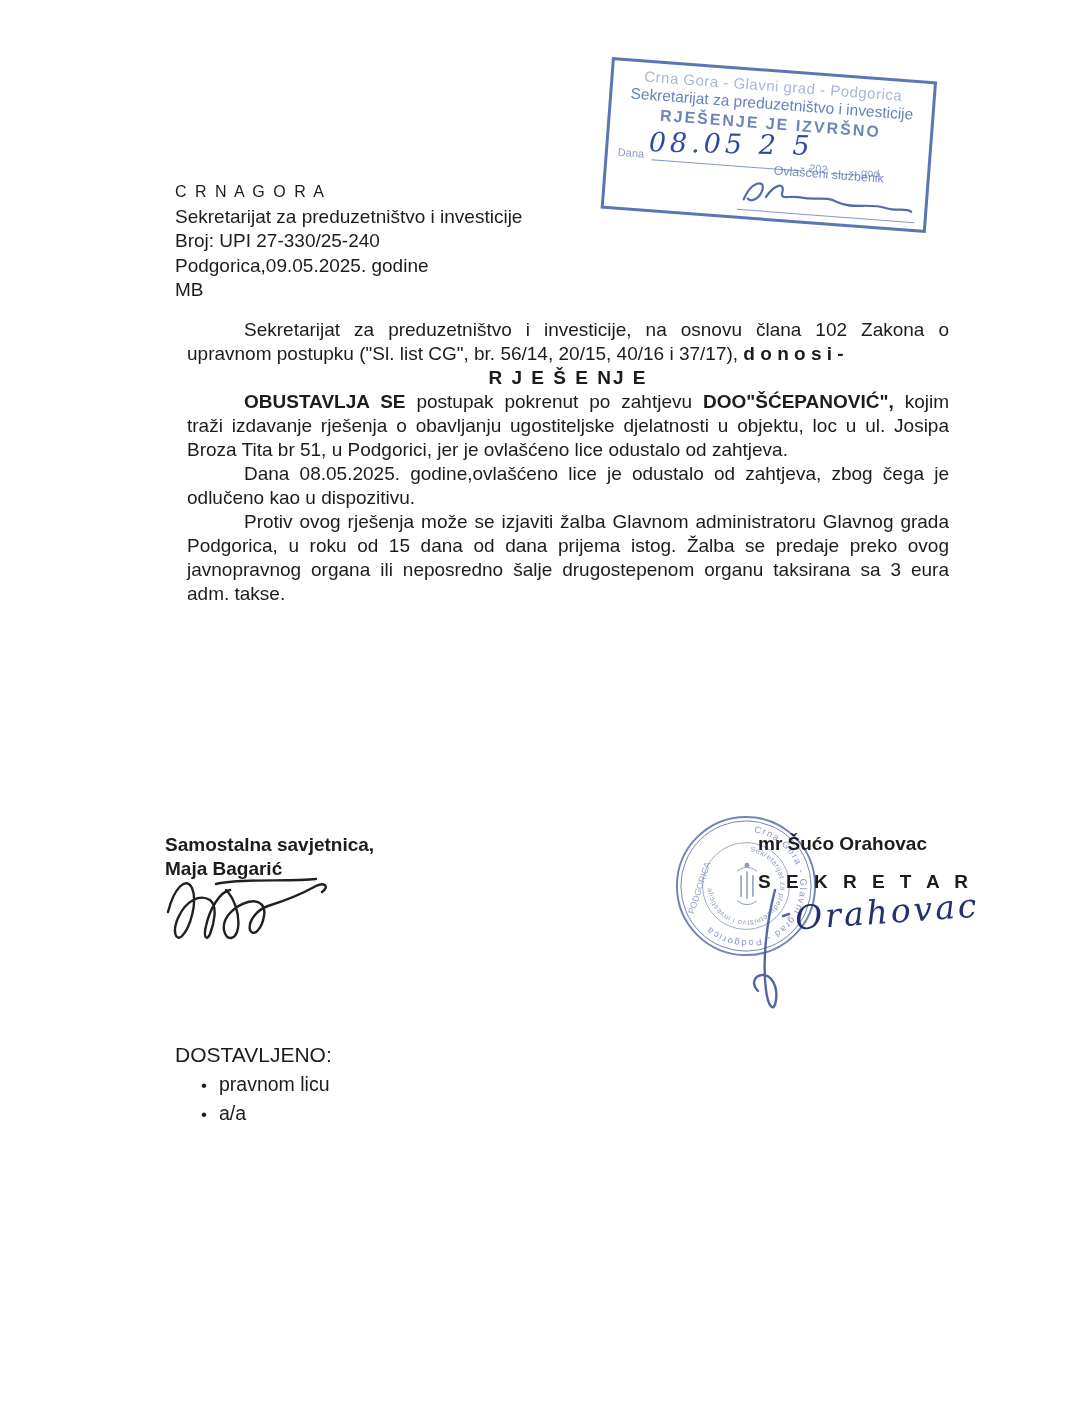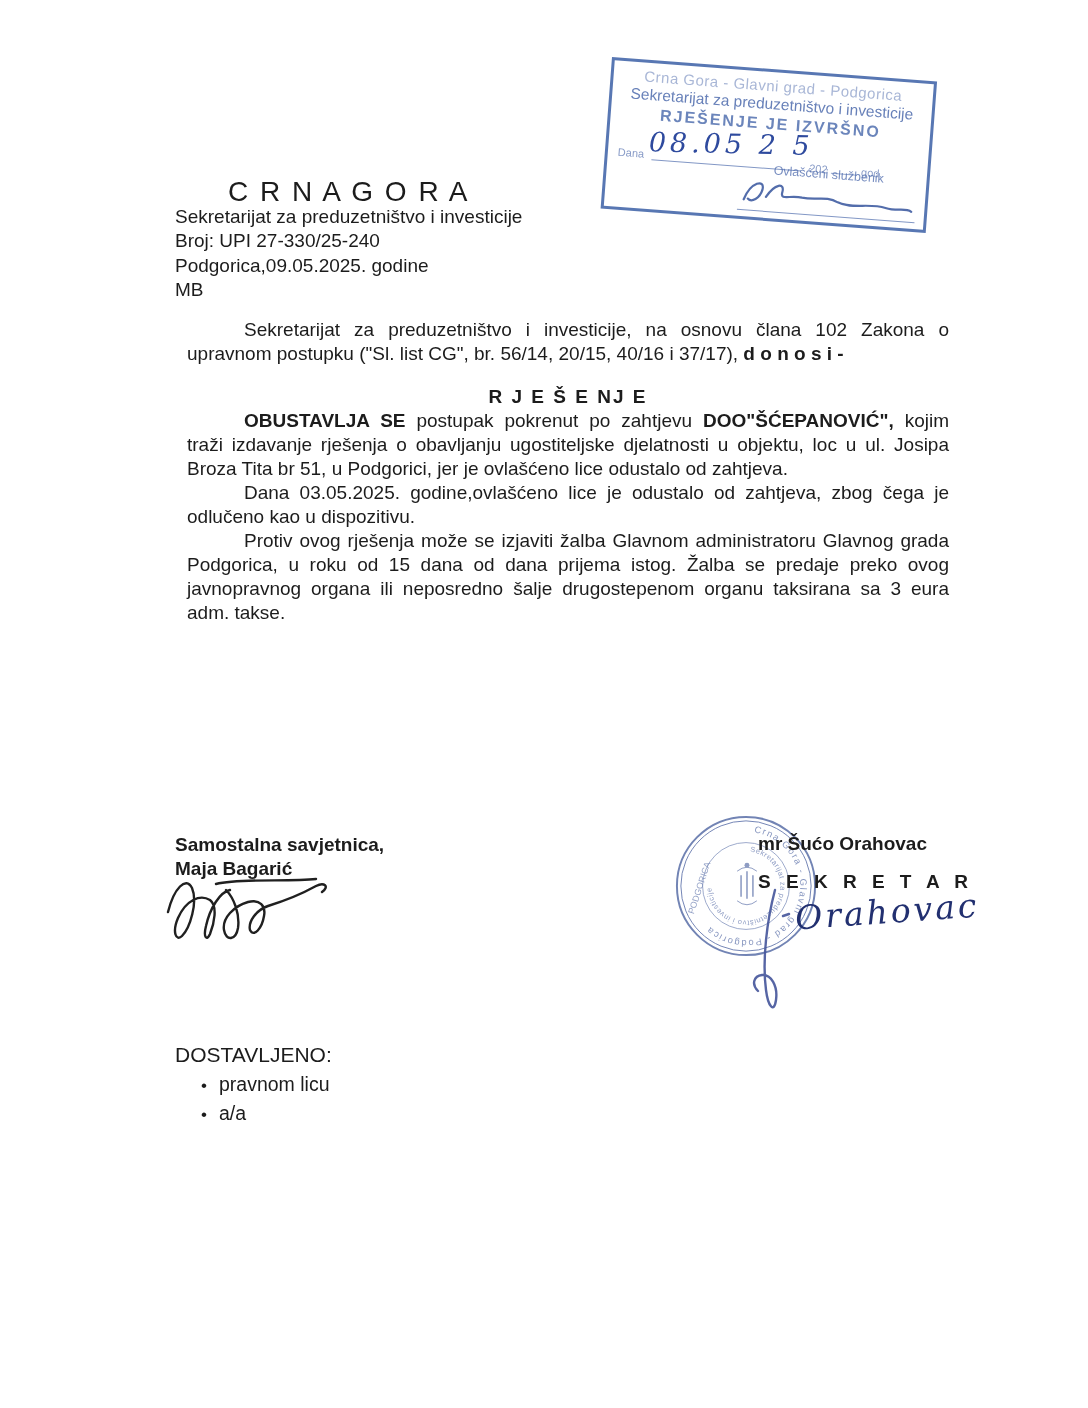--- a/index.html
+++ b/index.html
@@ -21,33 +21,33 @@
   .stamp-daterow .d-line2{position:absolute;left:214px;bottom:4px;width:26px;border-bottom:1.5px solid rgba(77,107,173,0.6);}
   .stamp-daterow .d-god{position:absolute;left:244px;bottom:2px;}
   .stamp-handdate{position:absolute;left:30px;top:-16px;font-family:"DejaVu Serif", serif;font-style:italic;
     font-size:27px;color:#2e4a9e;transform:rotate(-3deg);letter-spacing:4px;white-space:nowrap;}
   .stamp-officer{position:absolute;right:8px;bottom:6px;width:180px;text-align:center;}
   .stamp-officer .o-label{font-size:12.5px;color:rgba(85,113,176,0.8);}
   .stamp-officer svg{display:block;margin:0 auto;border-bottom:1.5px solid rgba(77,107,173,0.7);}
 
   
   .hdr{position:absolute;left:175px;top:180px;font-size:19px;line-height:24.5px;}
-  .hdr .h-country{font-size:28px;letter-spacing:2px;text-align:center;}
+  .hdr .h-country{font-size:16px;letter-spacing:2px;}
   .hdr .h-city{font-size:20px;letter-spacing:.5px;}
 
   
   .flow{position:absolute;left:187px;top:318px;width:762px;font-size:19px;line-height:24px;}
   .flow p{margin:0;text-align:justify;text-indent:57px;}
-  .c-title{margin-top:19px;text-align:center;font-weight:bold;letter-spacing:2px;}
+  .c-title{text-align:center;font-weight:bold;letter-spacing:2px;}
   .m-disp{margin-top:18px;}
   .c-obraz{margin-top:17px;text-align:center;font-weight:bold;letter-spacing:1px;}
   b.inl{font-weight:bold;}
 
   
-  .sig-left{position:absolute;left:175px;top:833px;font-size:19px;font-weight:bold;line-height:24px;}
+  .sig-left{position:absolute;left:165px;top:833px;font-size:19px;font-weight:bold;line-height:24px;}
   .sig-left-scribble{position:absolute;left:160px;top:860px;}
   .seal{position:absolute;left:672px;top:811px;opacity:.85;}
   .sig-right-name{position:absolute;left:758px;top:833px;font-size:19px;font-weight:bold;}
   .sig-right-role{position:absolute;left:758px;top:871px;font-size:19px;font-weight:bold;letter-spacing:5px;}
   .sig-right-paraph{position:absolute;left:735px;top:878px;}
   .sig-right-script{position:absolute;left:795px;top:892px;font-family:"DejaVu Serif", serif;font-style:italic;
     font-size:33px;color:#223070;transform:rotate(-4deg);letter-spacing:3px;}
 
   
   .dist{position:absolute;left:175px;top:1043px;}
@@ -89,21 +89,21 @@
   </div>
 
   <div class="flow">
     <p><span>Sekretarijat za preduzetništvo i investicije, na osnovu člana 102 Zakona o upravnom postupku  ("Sl. list CG", br. 56/14, 20/15, 40/16 i 37/17),  </span><b class="inl">d o n o s i -</b></p>
 
     <div class="c-title">R J E Š E NJ E</div>
 
     <p class="m-disp"><b class="inl">OBUSTAVLJA SE</b><span> postupak pokrenut po zahtjevu </span><b class="inl">DOO"ŠĆEPANOVIĆ",</b><span> kojim traži izdavanje rješenja o obavljanju ugostiteljske djelatnosti u objektu, loc u ul. Josipa Broza Tita br 51, u Podgorici, jer je ovlašćeno lice odustalo od zahtjeva.</span></p>
 
 
-    <p>Dana 03.05.2025. godine,ovlašćeno lice je odustalo od  zahtjeva, zbog čega je odlučeno kao u dispozitivu.</p>
+    <p>Dana 08.05.2025. godine,ovlašćeno lice je odustalo od  zahtjeva, zbog čega je odlučeno kao u dispozitivu.</p>
     <p>Protiv ovog rješenja može se izjaviti žalba Glavnom administratoru Glavnog grada Podgorica, u roku od 15 dana od dana prijema istog. Žalba se predaje preko ovog javnopravnog organa ili neposredno šalje drugostepenom organu taksirana sa 3 eura adm. takse.</p>
   </div>
 
   <div class="sig-left">
     <div>Samostalna savjetnica,</div>
     <div>Maja  Bagarić</div>
   </div>
   <svg class="sig-left-scribble" width="215" height="80" viewBox="0 0 215 80">
     <path d="M8,52 C14,28 26,16 32,28 C38,42 30,68 22,76 C16,82 12,72 18,58 C26,40 40,34 50,40 C58,46 54,64 50,74 C47,81 43,78 46,66 C50,48 60,32 70,30 M56,24 C80,18 128,22 156,19 M66,30 C74,38 80,54 78,68 C76,80 66,82 64,70 C62,58 74,46 88,42 C100,39 106,46 104,56 C102,68 94,78 90,70 C88,62 96,50 108,46 C124,41 138,36 156,26 C164,22 170,26 162,32" fill="none" stroke="#202020" stroke-width="2.4" stroke-linecap="round"></path>
   </svg>

